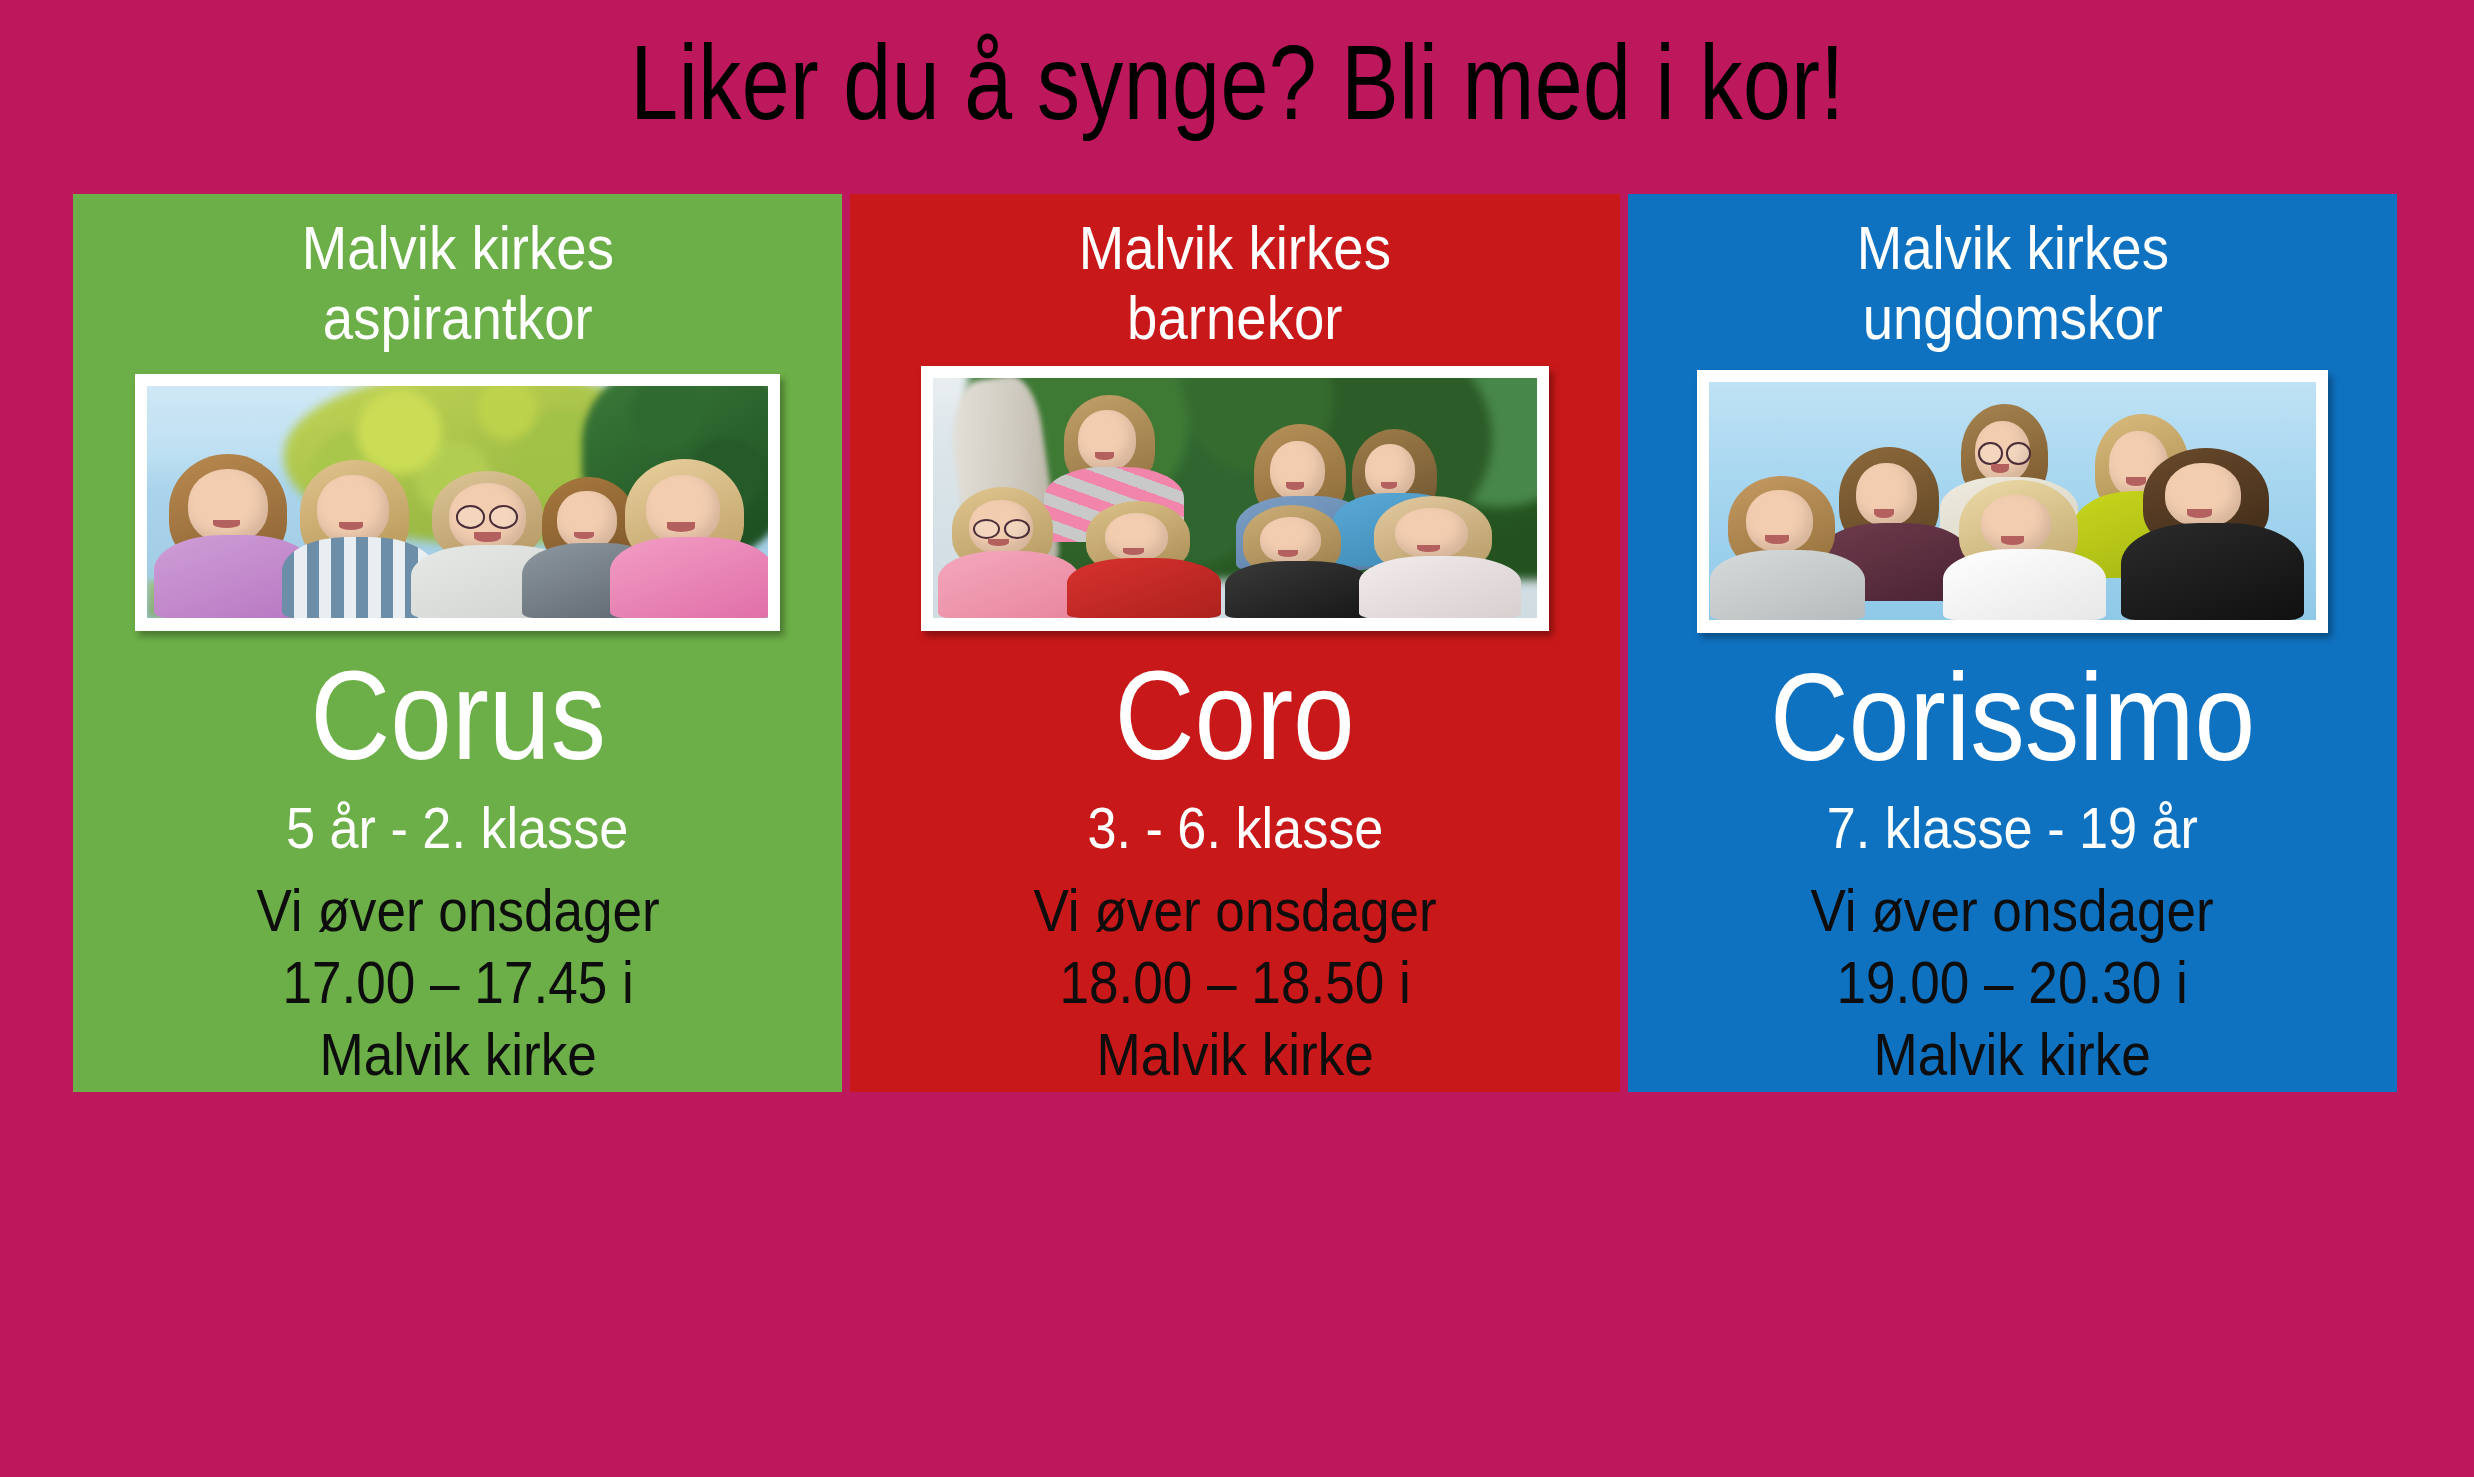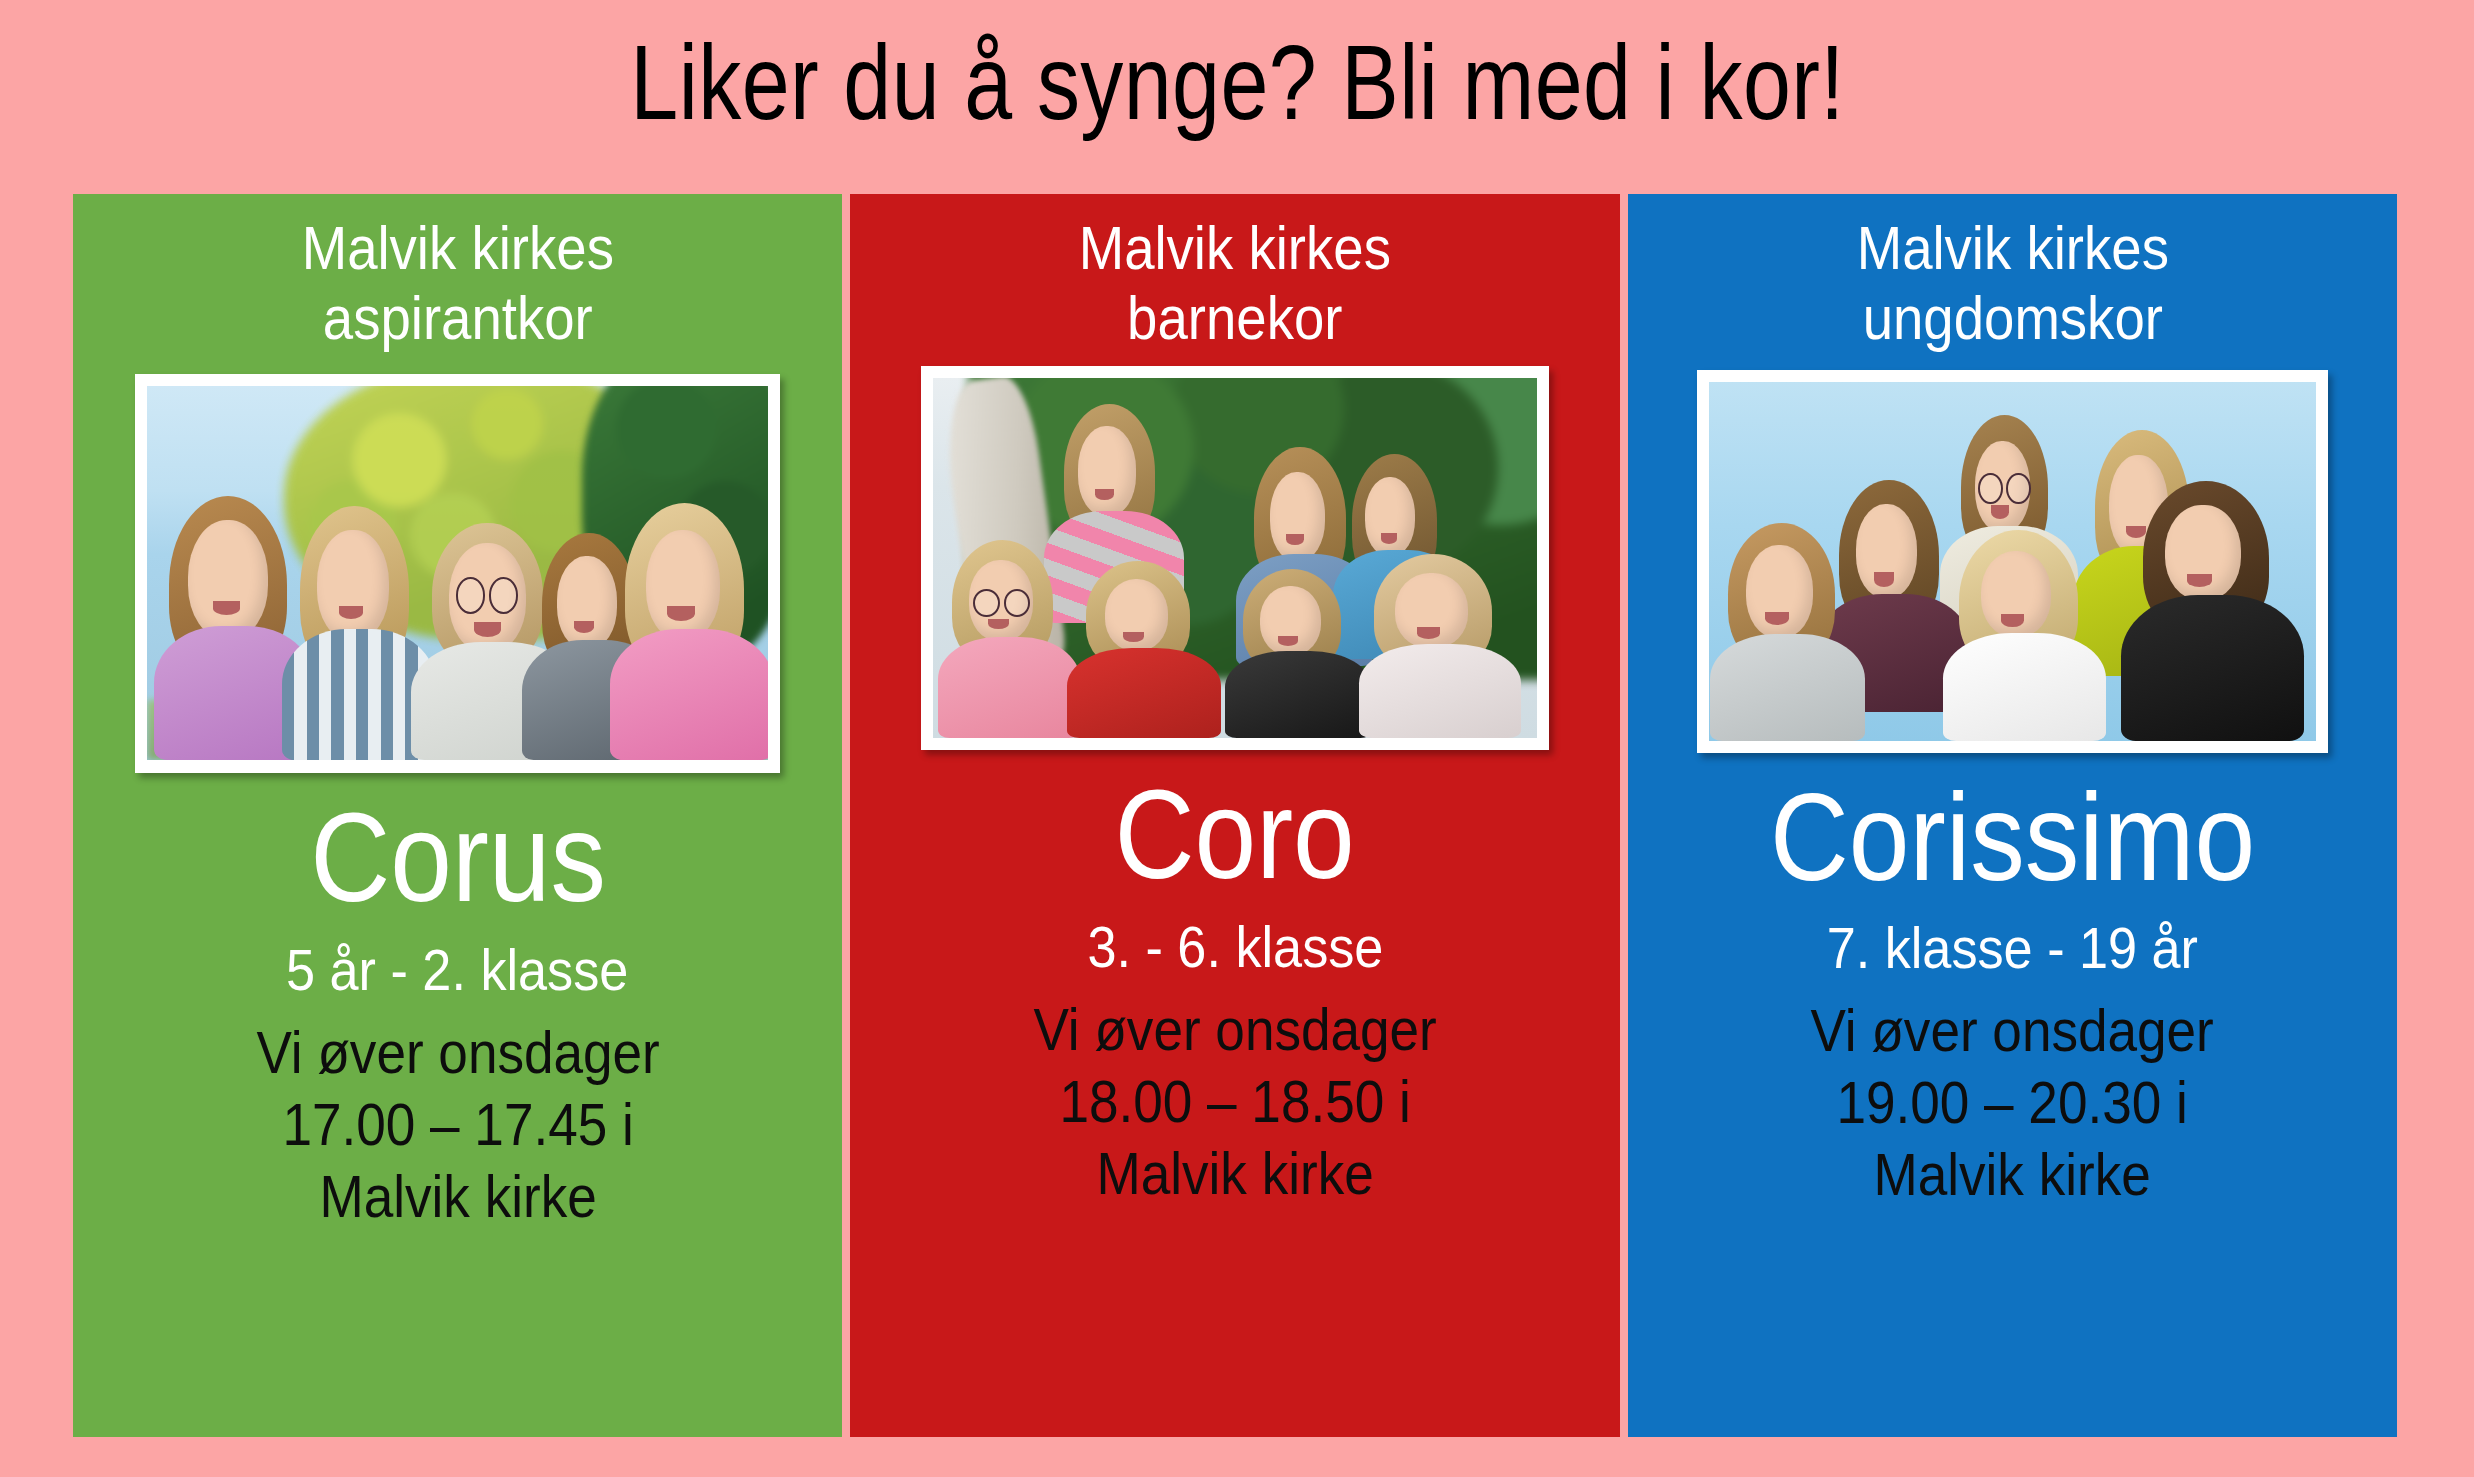--- a/index.html
+++ b/index.html
@@ -12,21 +12,21 @@
     height: 1478px;
     font-family: "Liberation Sans", sans-serif;
     overflow: hidden;
     position: relative;
   }
 
   #poster {
     position: relative;
     width: 2475px;
     height: 1478px;
-    background: #fca5a5;
+    background: #be185d;
   }
 
   
   #poster-title {
     position: absolute;
     top: 26px;
     left: 0;
     width: 2475px;
     text-align: center;
     font-family: "Liberation Sans Narrow", "Liberation Sans", sans-serif;
@@ -39,21 +39,21 @@
     transform-origin: center top;
     white-space: nowrap;
   }
 
   
   #panels {
     position: absolute;
     top: 194px;
     left: 73px;
     width: 2324px;
-    height: 1243px;
+    height: 898px;
     display: flex;
     gap: 8px;
   }
 
   .panel {
     position: relative;
     flex: 1 1 0;
     height: 100%;
     display: flex;
     flex-direction: column;

